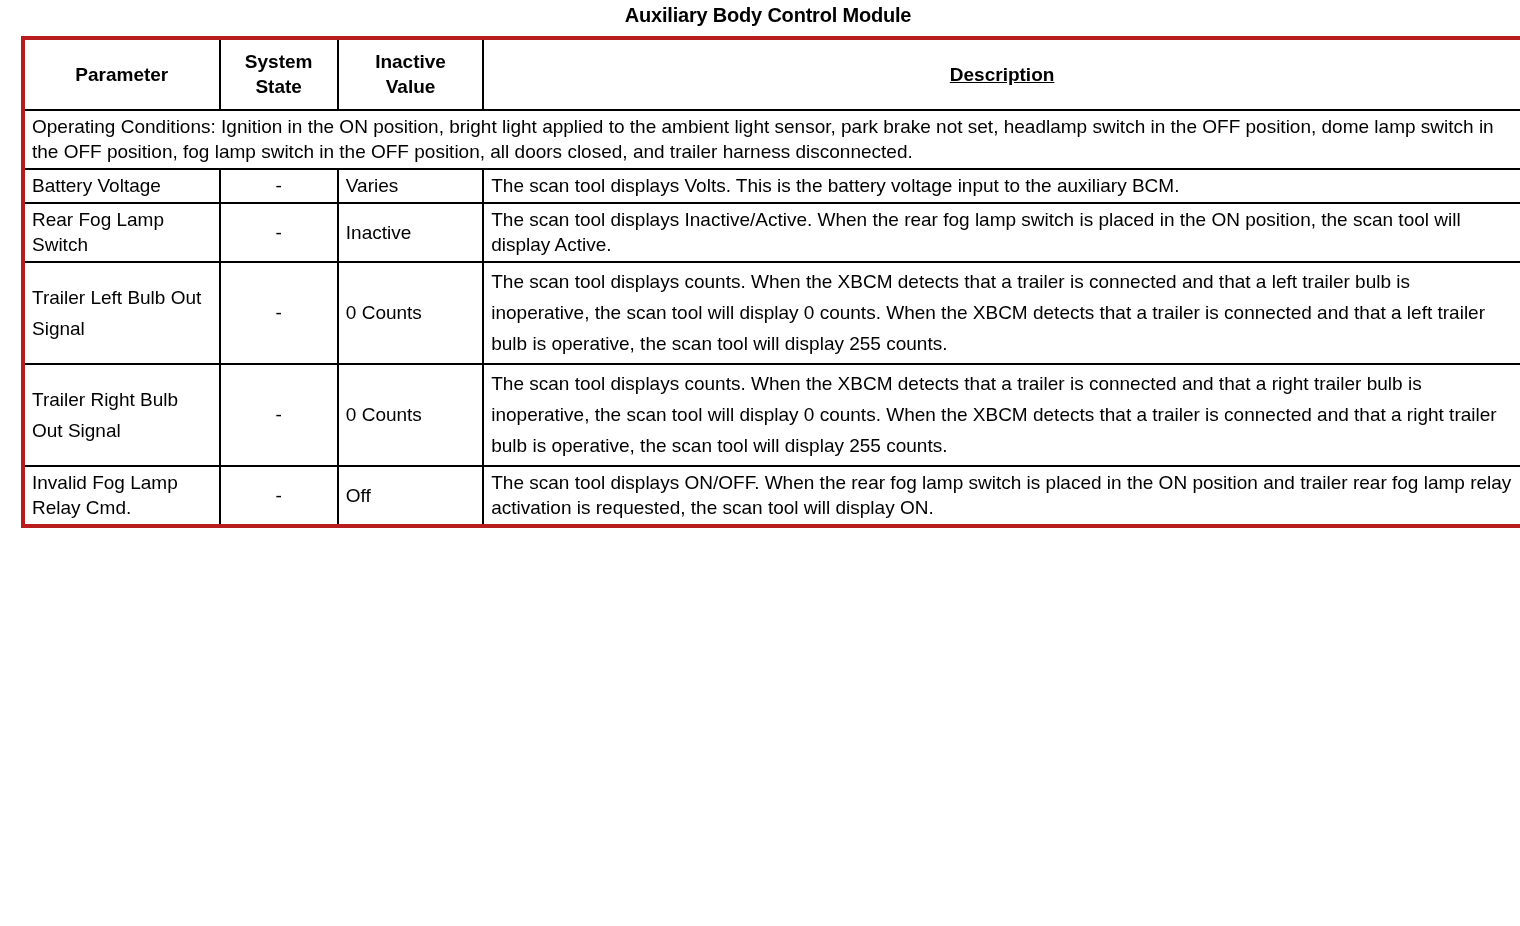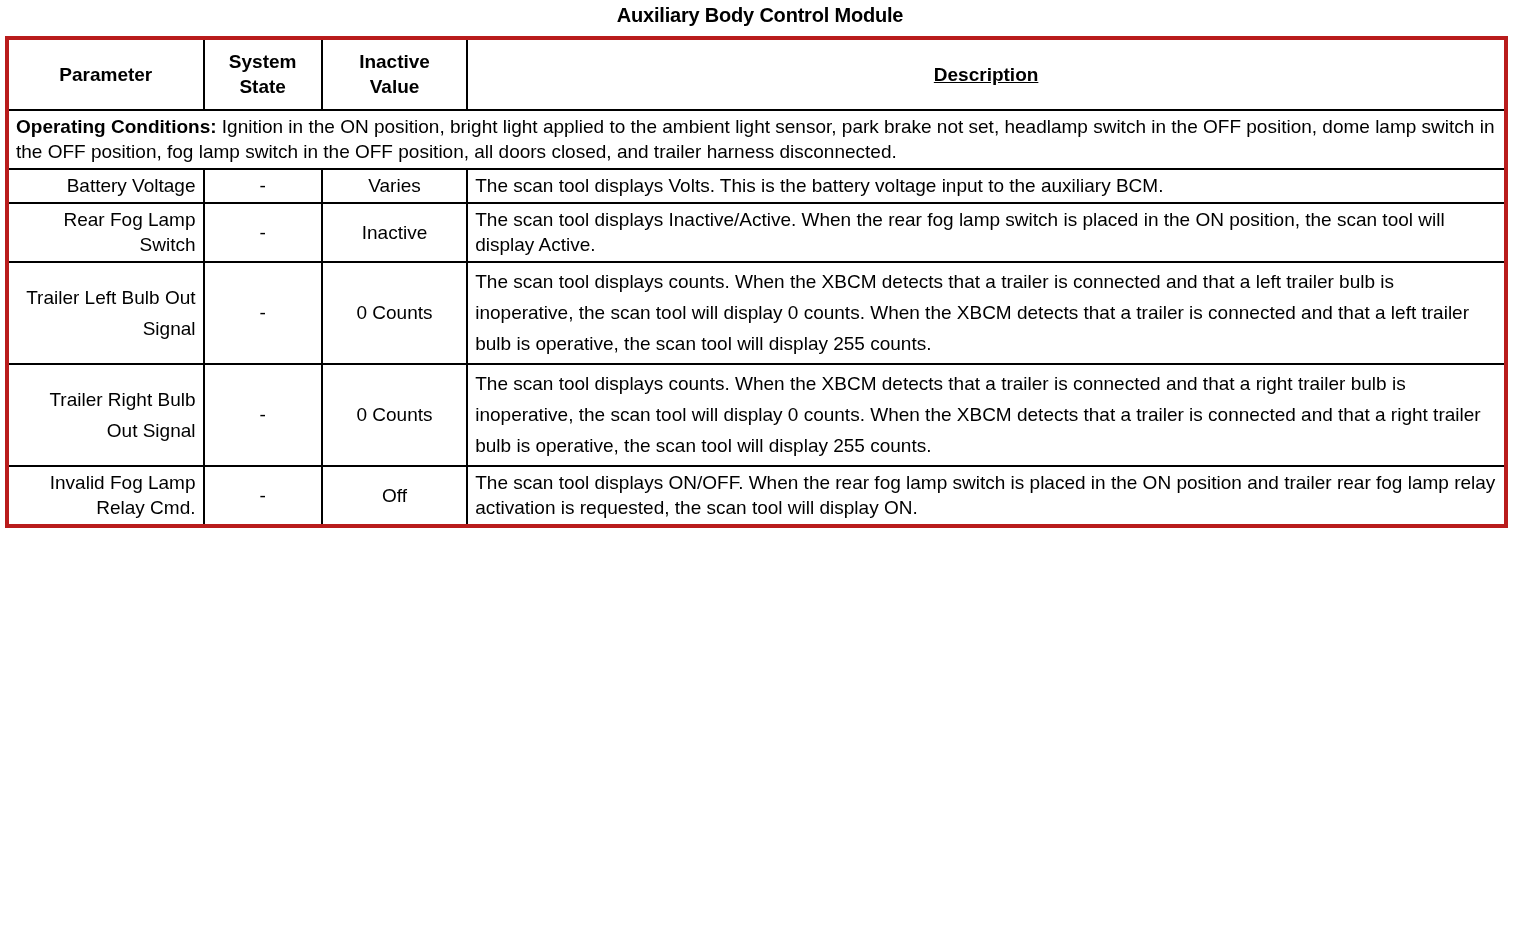--- a/index.html
+++ b/index.html
@@ -12,20 +12,21 @@
     height: 926px;
     font-family: "Liberation Sans", sans-serif;
     color: #000000;
     overflow: hidden;
   }
   .page {
     position: relative;
     width: 1520px;
     height: 926px;
     box-sizing: border-box;
+    padding-left: 16px;
   }
   .doc-title {
     text-align: center;
     font-size: 20px;
     font-weight: bold;
     line-height: 22px;
     padding-top: 4px;
     padding-bottom: 10px;
     letter-spacing: -0.2px;
   }
@@ -62,32 +63,32 @@
   th.h-value { vertical-align: middle; }
   th.h-desc  { vertical-align: bottom; padding-bottom: 8px; text-decoration: underline; }
 
   td.cond-cell {
     text-align: left;
     vertical-align: top;
     font-size: 19px;
     line-height: 28px;
     padding: 5px 8px 6px 8px;
   }
-  td.cond-cell b { font-weight: bold; }
+  td.cond-cell b { font-weight: normal; }
 
   td.c-param-cell {
-    text-align: right;
+    text-align: left;
     vertical-align: middle;
   }
   td.c-state-cell {
     text-align: center;
     vertical-align: middle;
   }
   td.c-value-cell {
-    text-align: center;
+    text-align: left;
     vertical-align: middle;
     border-radius: 13px;
   }
   td.c-desc-cell {
     text-align: left;
     vertical-align: middle;
     line-height: 30px;
     padding-left: 9px;
     padding-right: 9px;
   }

